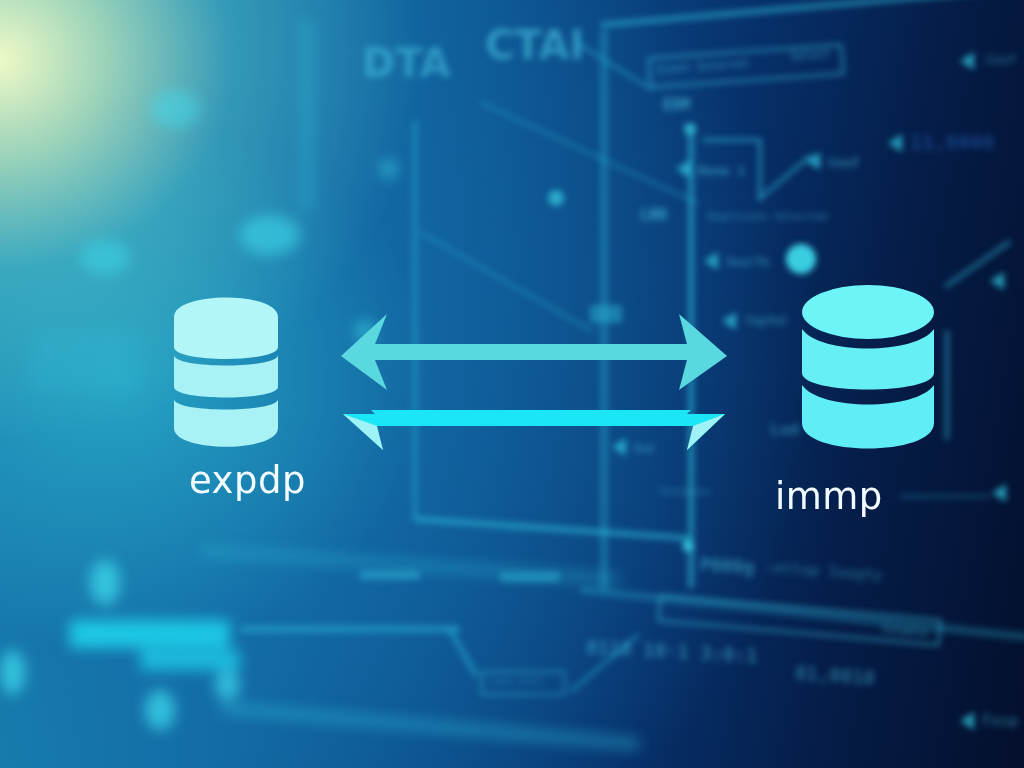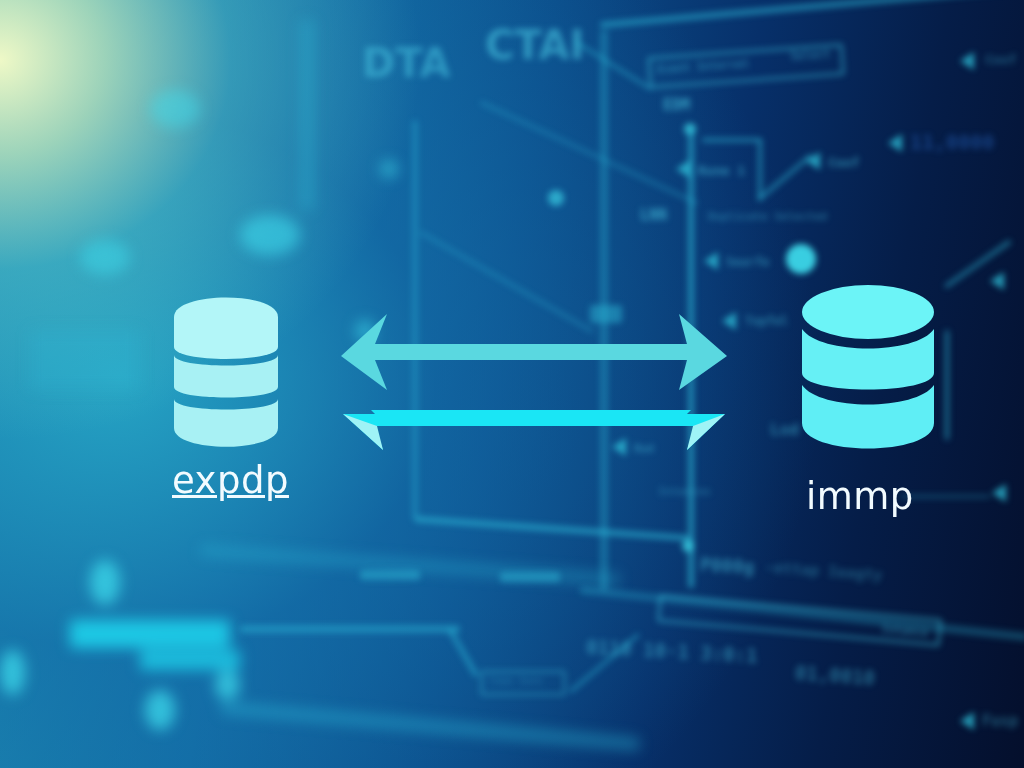--- a/index.html
+++ b/index.html
@@ -139,30 +139,30 @@
   <span class="btext" style="left:982px;top:712px;font-size:15px;opacity:0.4">Fusp</span>
 </div>
 
 <div class="db" style="left:170px;top:295px;">
   <svg width="112" height="155" viewBox="0 0 112 155">
     <path d="M4 22 C4 -4 108 -4 108 22 L108 52 C108 68 4 68 4 52 Z" fill="#b3f6f8"></path>
     <path d="M4 60 C4 74 108 74 108 60 L108 92 C108 106 4 106 4 92 Z" fill="#a8f1f4"></path>
     <path d="M4 104 C4 118 108 118 108 104 L108 133 C108 158 4 158 4 133 Z" fill="#a8f1f4"></path>
   </svg>
 </div>
-<div class="db-label" style="left:172px;top:459px;text-decoration:underline;">expdp</div>
+<div class="db-label" style="left:189px;top:459px;">expdp</div>
 
 <div class="db" style="left:800px;top:283px;">
   <svg width="136" height="170" viewBox="0 0 136 170">
     <ellipse cx="68" cy="29" rx="66" ry="27" fill="#6cf4f7"></ellipse>
     <path d="M2 46 C20 72 116 72 134 46 L134 90 C134 112 2 112 2 90 Z" fill="#66f0f5"></path>
     <path d="M2 102 C20 128 116 128 134 102 L134 140 C134 174 2 174 2 140 Z" fill="#5feef5"></path>
   </svg>
 </div>
-<div class="db-label" style="left:775px;top:475px;margin-left:31px;">immp</div>
+<div class="db-label" style="left:775px;top:475px;">immp</div>
 
 <div class="arrows">
   <svg width="400" height="150" viewBox="0 0 400 150">
 
     <path d="M6 46 L52 4 L40 34 L352 34 L344 4 L392 46 L344 80 L352 50 L40 50 L52 80 Z" fill="#5ad8e0"></path>
 
     <path d="M8 104 L40 104 L36 100 L356 100 L352 104 L390 104 L352 140 L360 116 L40 116 L48 140 Z" fill="#1ae6f5"></path>
     <path d="M8 104 L48 140 L42 116 Z" fill="#9ff3f6"></path>
     <path d="M390 104 L352 140 L358 116 Z" fill="#9ff3f6"></path>
   </svg>

